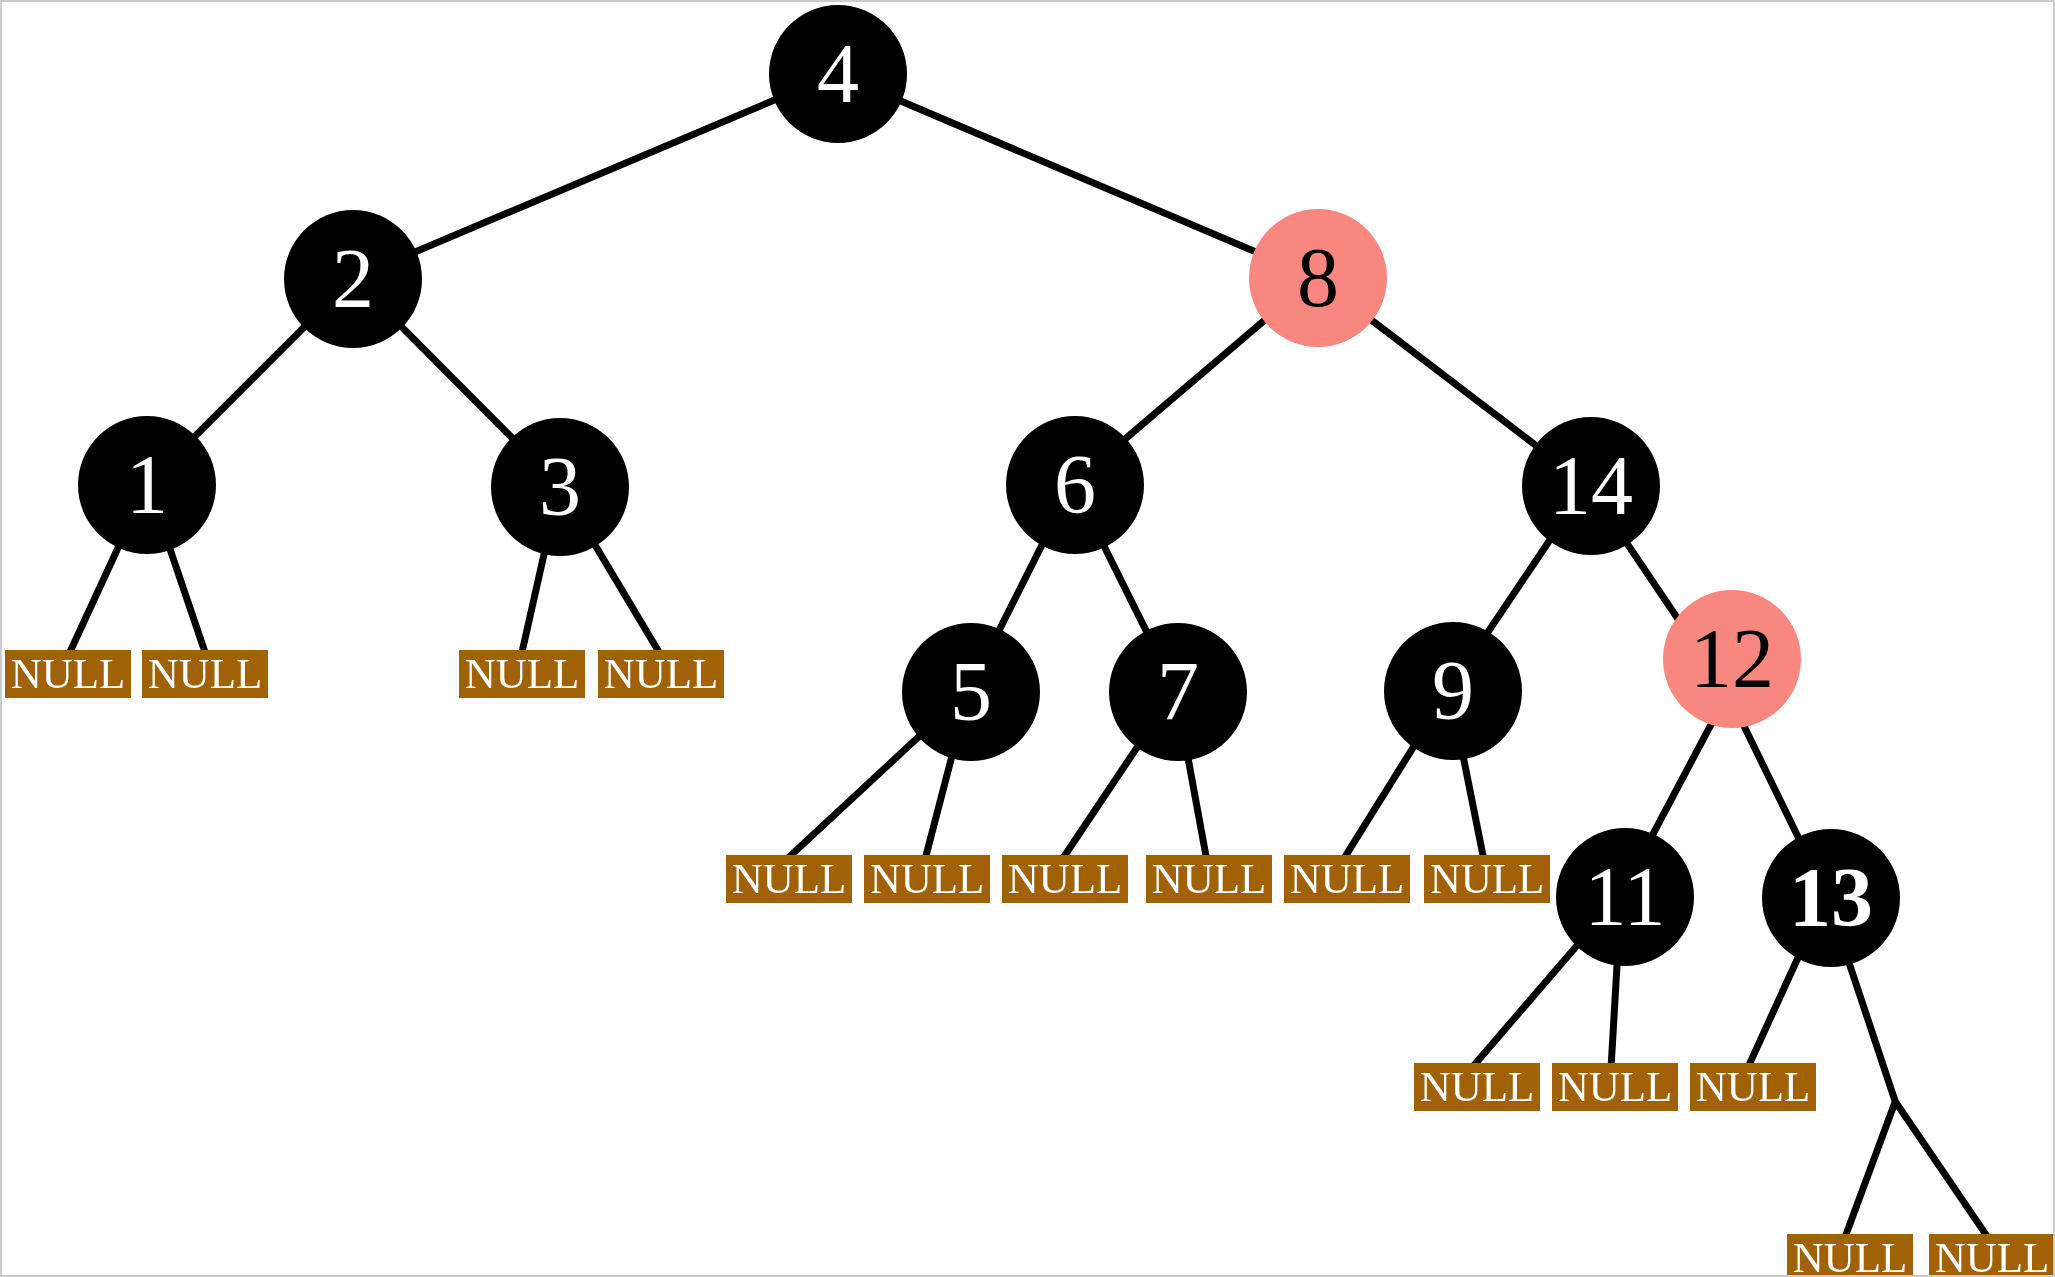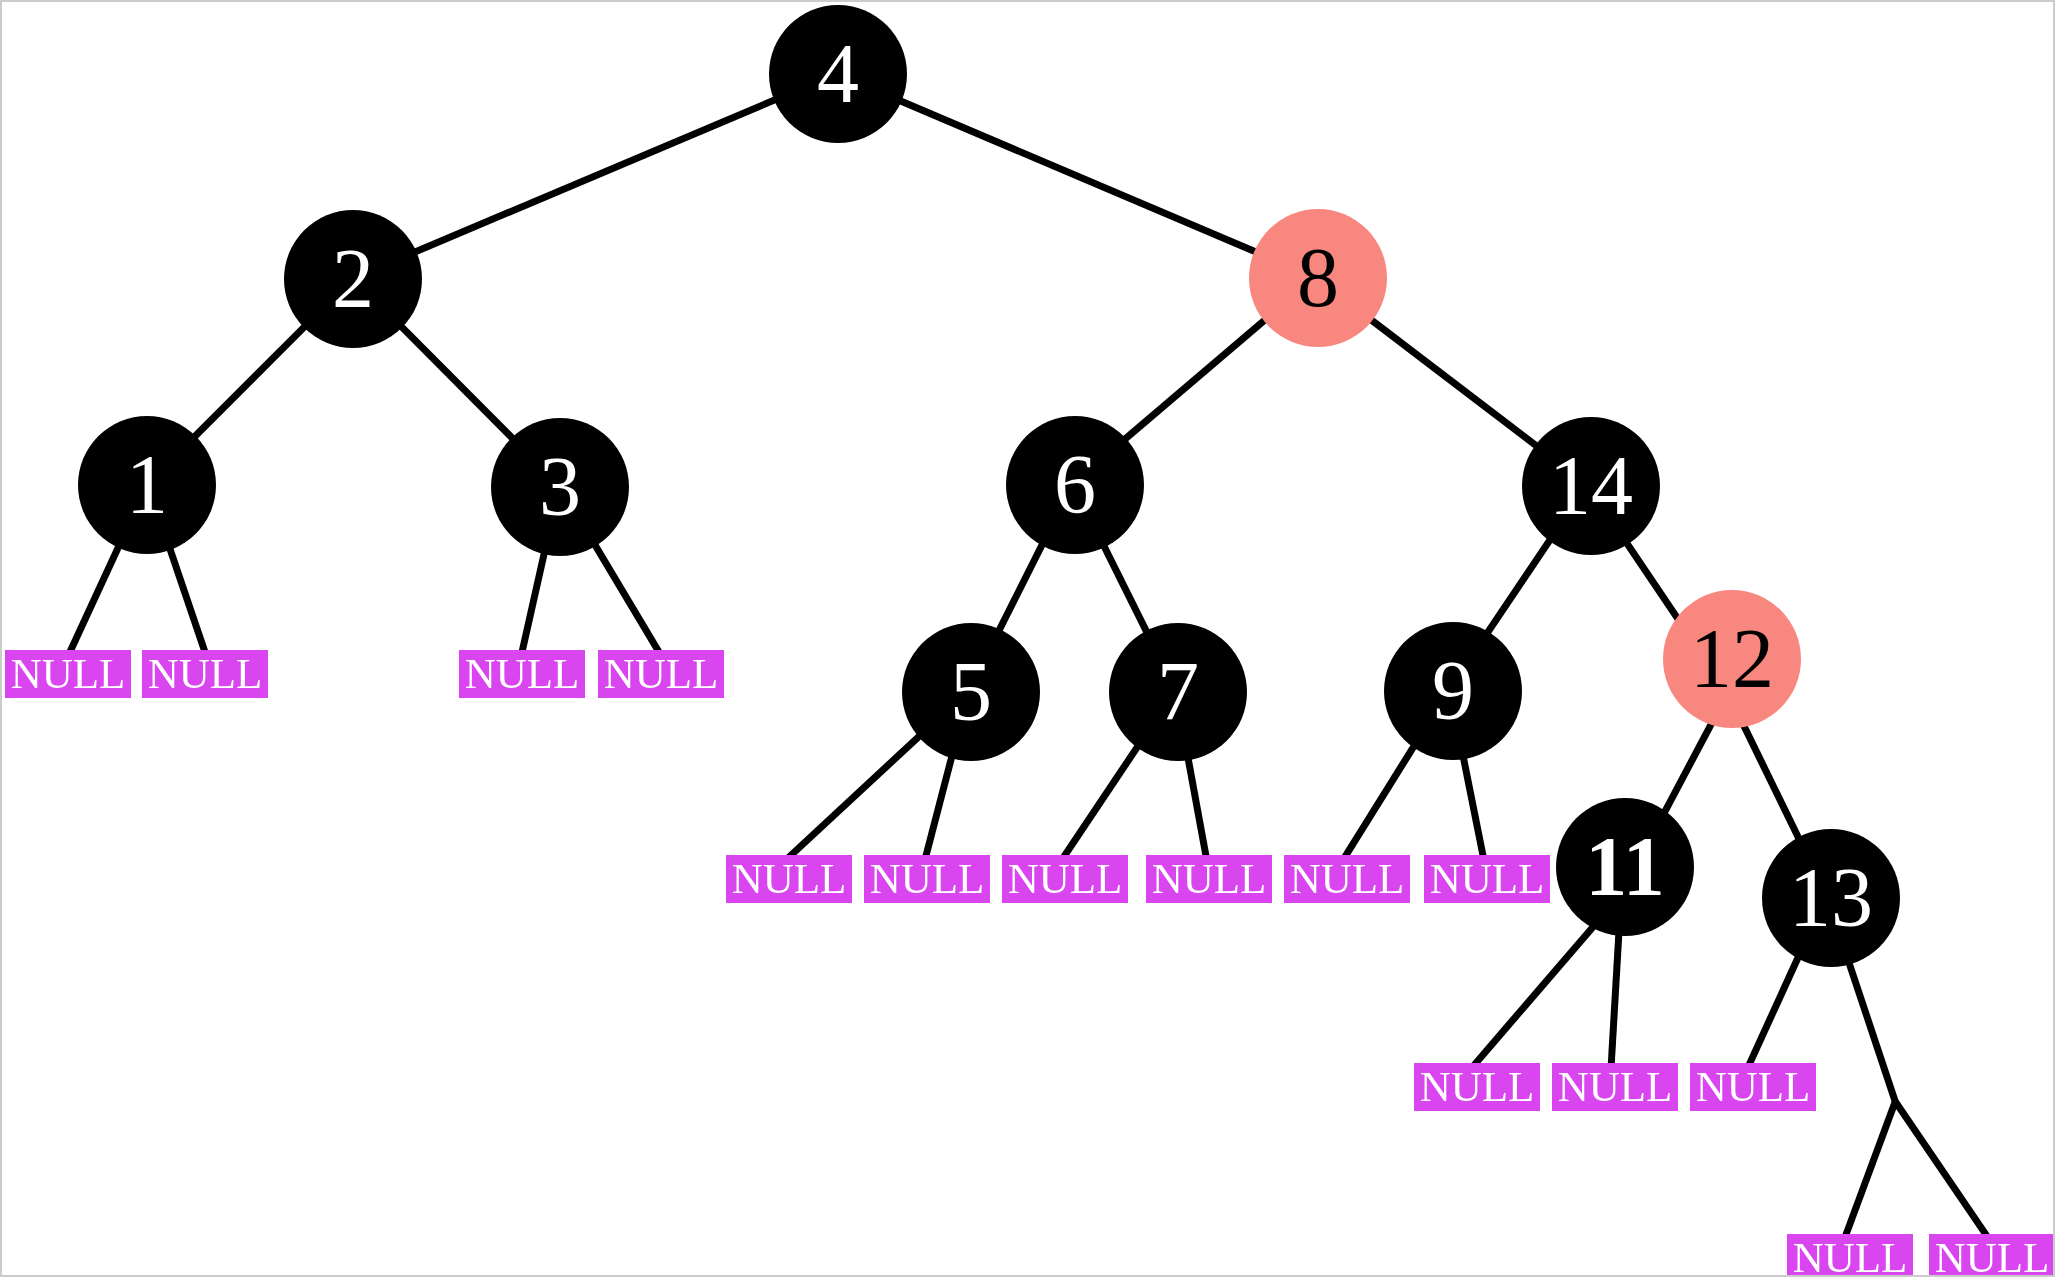--- a/index.html
+++ b/index.html
@@ -16,21 +16,21 @@
   .tree-node{
     position:absolute;z-index:2;
     width:138px;height:138px;border-radius:50%;
     display:flex;align-items:center;justify-content:center;
     font-size:84px;line-height:1;
   }
   .tree-node.black{background:#000000;color:#ffffff;}
   .tree-node.red{background:#f8877f;color:#000000;}
   .null-leaf{
     position:absolute;z-index:2;
-    width:126px;height:48px;background:#d946ef;color:#ffffff;
+    width:126px;height:48px;background:#a16207;color:#ffffff;
     display:flex;align-items:center;justify-content:center;
     font-size:43px;line-height:48px;white-space:nowrap;
   }
 </style>
 </head>
 <body>
 
 <div id="canvas">
   <svg id="edges" xmlns="http://www.w3.org/2000/svg" viewBox="0 0 2055 1277">
       <line x1="836" y1="72" x2="351" y2="277" stroke="#000000" stroke-width="7"></line>
@@ -88,24 +88,24 @@
     </div>
     <div class="tree-node black" style="left: 1107px; top: 621px;">
       <span>7</span>
     </div>
     <div class="tree-node black" style="left: 1382px; top: 620px;">
       <span>9</span>
     </div>
     <div class="tree-node red" style="left: 1661px; top: 588px;">
       <span>12</span>
     </div>
-    <div class="tree-node black" style="left: 1554px; top: 796px; font-weight: bold;">
+    <div class="tree-node black" style="left: 1554px; top: 826px;">
       <span>11</span>
     </div>
-    <div class="tree-node black" style="left: 1760px; top: 827px;">
+    <div class="tree-node black" style="left: 1760px; top: 827px; font-weight: bold;">
       <span>13</span>
     </div>
     <div class="null-leaf" style="left: 3px; top: 648px;">
       <span>NULL</span>
     </div>
     <div class="null-leaf" style="left: 140px; top: 648px;">
       <span>NULL</span>
     </div>
     <div class="null-leaf" style="left: 457px; top: 648px;">
       <span>NULL</span>

